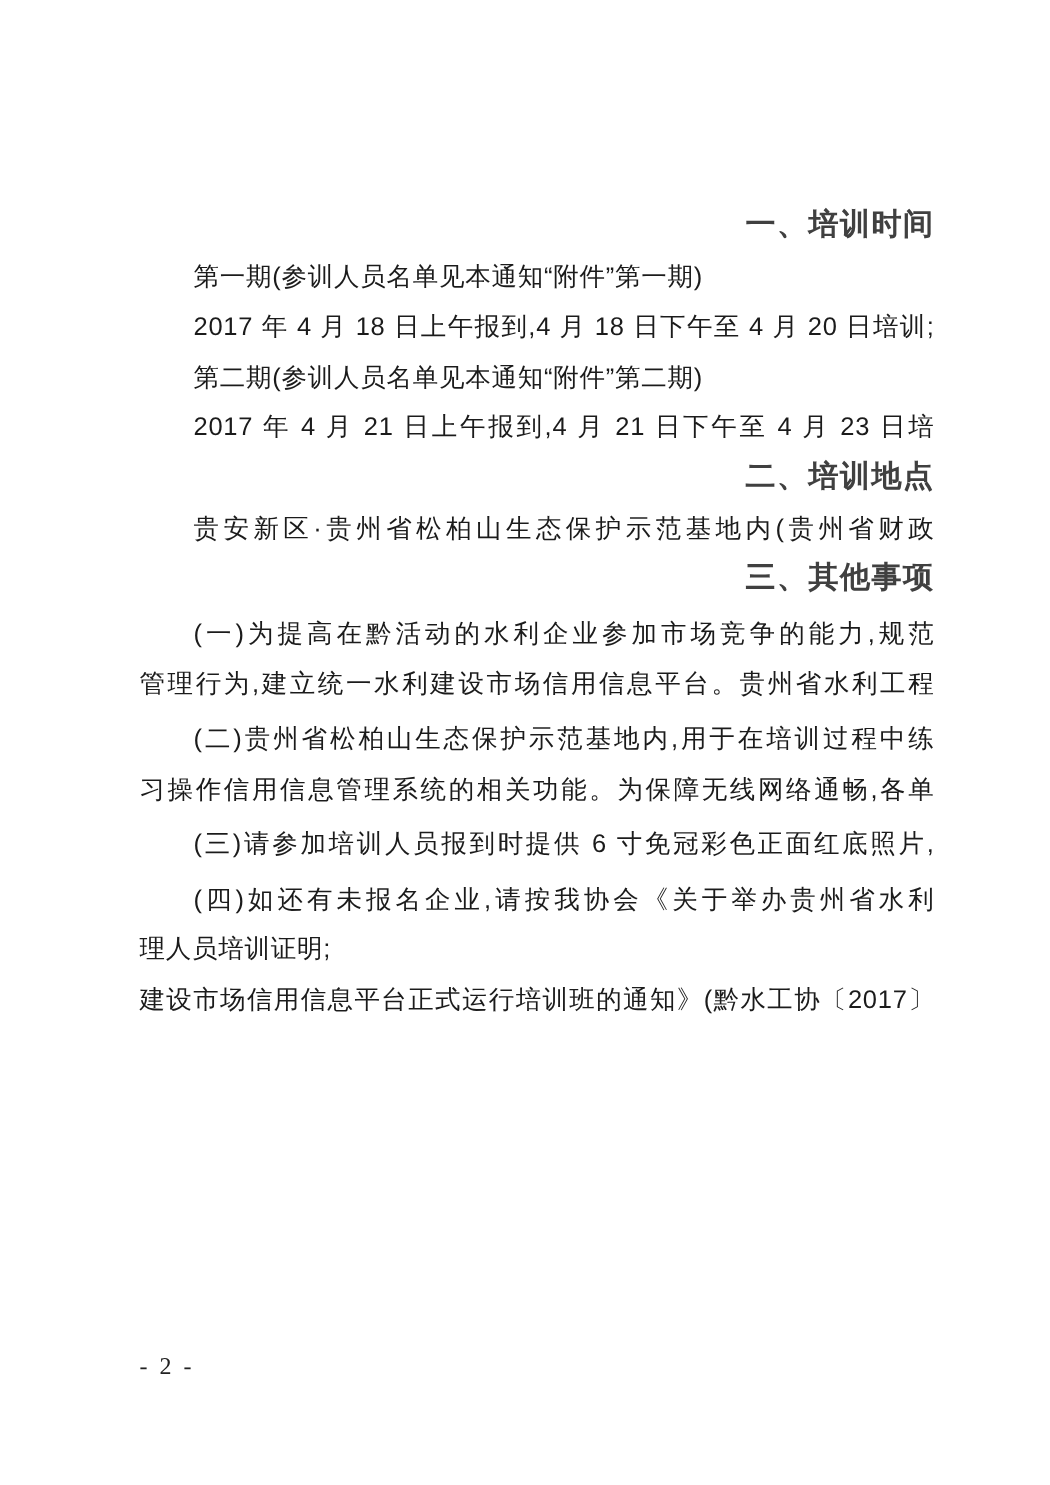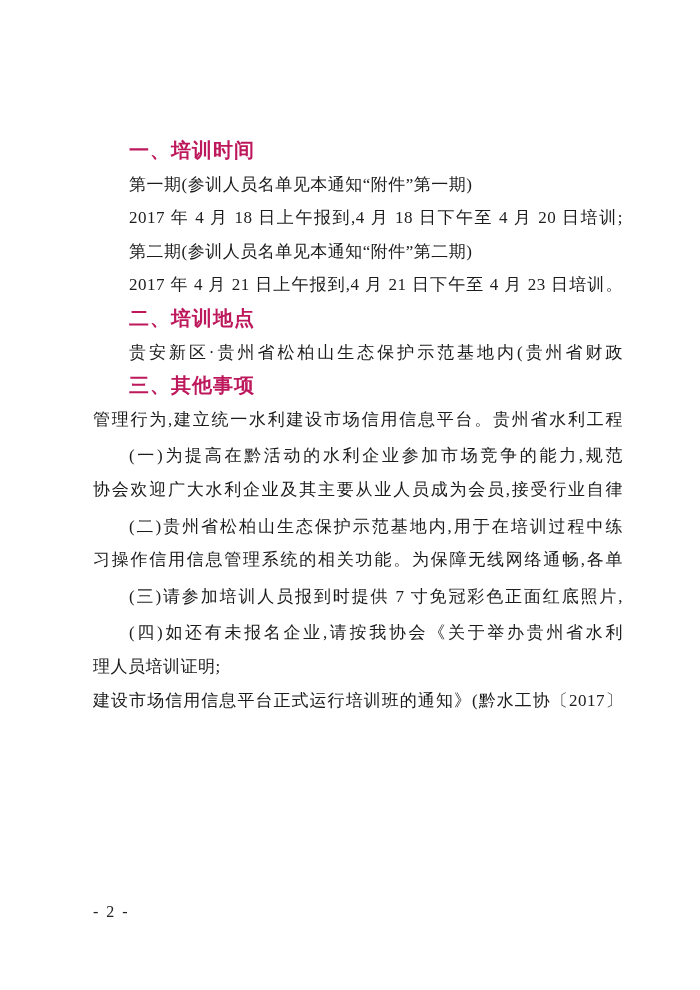--- a/index.html
+++ b/index.html
@@ -17,41 +17,42 @@
   .content {
     position: absolute;
     left: 93px;
     top: 134px;
     width: 530px;
     color: #1b1b1b;
   }
   .line {
     height: 33.6px;
     line-height: 33.6px;
-    font-family: Liberation Serif, serif;
+    font-family: Liberation Sans, sans-serif;
     font-size: 17px;
     letter-spacing: 0.5px;
     white-space: nowrap;
   }
   .fill {
     white-space: normal;
     text-align: justify;
     text-align-last: justify;
     overflow: hidden;
   }
   .indent {
     padding-left: 36px;
   }
   .heading {
     font-family: "Liberation Sans", sans-serif;
     font-weight: 700;
     font-size: 20px;
     letter-spacing: 1px;
-    color: #be185d;
+    color: #404040;
     padding-left: 36px;
+    text-align: right;
   }
   .para-start {
     margin-top: 3px;
   }
   .footer {
     position: absolute;
     left: 93px;
     top: 903px;
     font-family: "Liberation Serif", serif;
     font-size: 16px;
@@ -68,26 +69,25 @@
     <div class="line heading">一、培训时间</div>
     <div class="line indent">第一期(参训人员名单见本通知“附件”第一期)</div>
     <div class="line indent fill">2017 年 4 月 18 日上午报到,4 月 18 日下午至 4 月 20 日培训;</div>
     <div class="line indent">第二期(参训人员名单见本通知“附件”第二期)</div>
     <div class="line indent fill">2017 年 4 月 21 日上午报到,4 月 21 日下午至 4 月 23 日培训。</div>
 
     <div class="line heading">二、培训地点</div>
     <div class="line indent fill">贵安新区·贵州省松柏山生态保护示范基地内(贵州省财政</div>
 
     <div class="line heading">三、其他事项</div>
+    <div class="line indent fill para-start">(一)为提高在黔活动的水利企业参加市场竞争的能力,规范</div>
     <div class="line fill">管理行为,建立统一水利建设市场信用信息平台。贵州省水利工程</div>
-    <div class="line indent fill para-start">(一)为提高在黔活动的水利企业参加市场竞争的能力,规范</div>
-    <div class="line fill">协会欢迎广大水利企业及其主要从业人员成为会员,接受行业自律</div>
     <div class="line indent fill para-start">(二)贵州省松柏山生态保护示范基地内,用于在培训过程中练</div>
     <div class="line fill">习操作信用信息管理系统的相关功能。为保障无线网络通畅,各单</div>
-    <div class="line indent fill para-start">(三)请参加培训人员报到时提供 7 寸免冠彩色正面红底照片,</div>
+    <div class="line indent fill para-start">(三)请参加培训人员报到时提供 6 寸免冠彩色正面红底照片,</div>
     <div class="line indent fill para-start">(四)如还有未报名企业,请按我协会《关于举办贵州省水利</div>
     <div class="line">理人员培训证明;</div>
     <div class="line fill">建设市场信用信息平台正式运行培训班的通知》(黔水工协〔2017〕</div>
 
   </div>
 
   <div class="footer">- 2 -</div>
 </div>
 
 </body></html>

